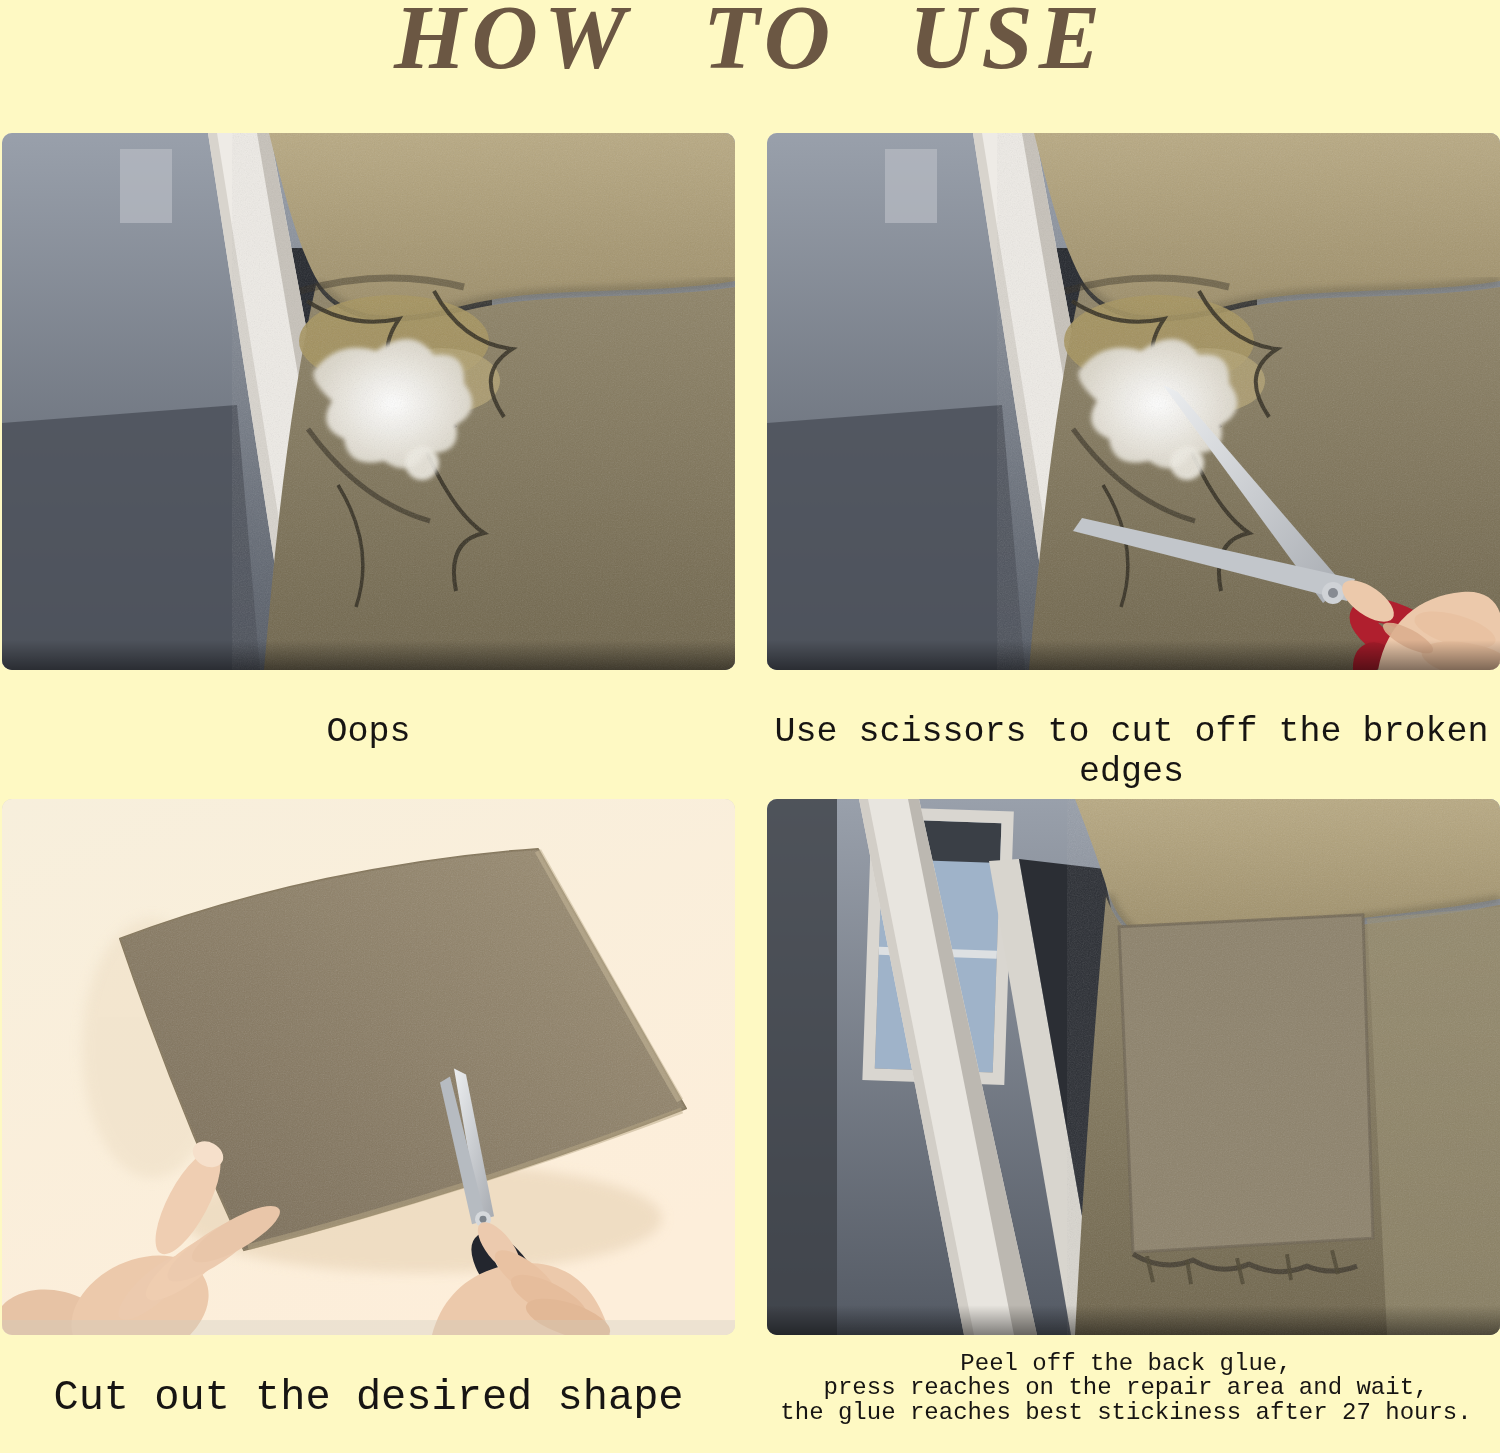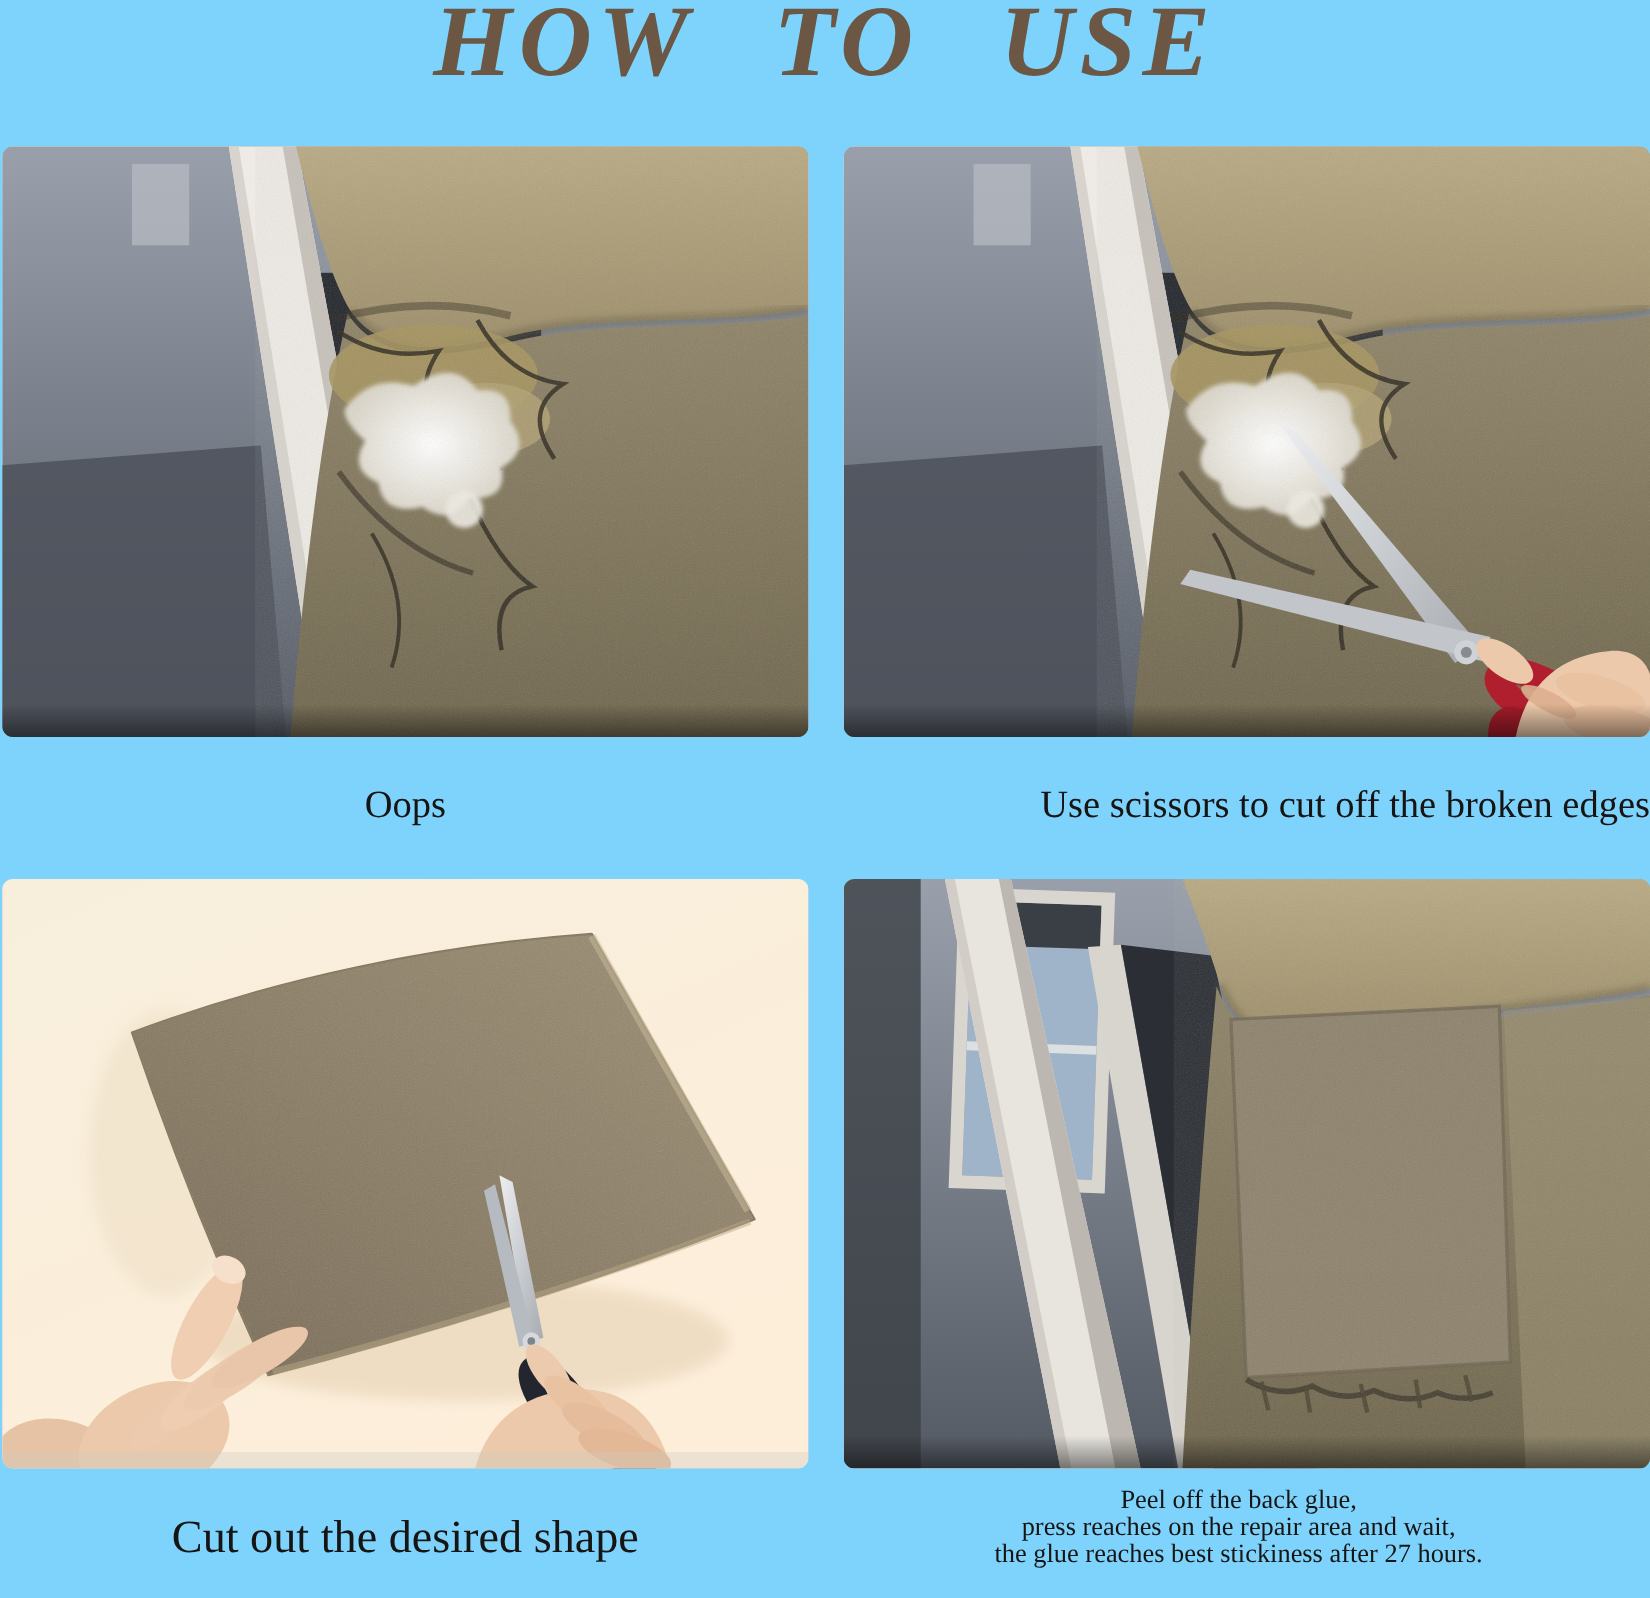--- a/index.html
+++ b/index.html
@@ -1,29 +1,29 @@
 <!DOCTYPE html>
 <html><head>
 <meta charset="utf-8">
 <style>
   html,body{margin:0;padding:0;background:#ffffff;}
-  .sheet{position:relative;width:1500px;height:1453px;background:#7dd3fc;overflow:hidden;
+  .sheet{position:relative;width:1500px;height:1453px;background:#fef9c3;overflow:hidden;
          font-family:"Liberation Serif",serif;}
   .title{position:absolute;top:-16px;left:0;width:100%;margin:0;text-align:center;
          font-size:92px;font-weight:bold;font-style:italic;letter-spacing:6px;word-spacing:44px;
          color:#6b5743;white-space:nowrap;}
   .photo{position:absolute;margin:0;border-radius:10px;overflow:hidden;background:#d8d4cc;}
   .photo svg{display:block;width:100%;height:100%;}
   .p1{left:2px;top:133px;width:733px;height:537px;}
   .p2{left:767px;top:133px;width:733px;height:537px;}
   .p3{left:2px;top:799px;width:733px;height:536px;}
   .p4{left:767px;top:799px;width:733px;height:536px;}
-  .cap{position:absolute;text-align:center;color:#171513;}
+  .cap{position:absolute;text-align:center;color:#171513;font-family:Liberation Mono, monospace;}
   .cap1{left:0;top:712px;width:737px;font-size:35px;}
-  .cap2{left:763px;top:712px;width:737px;font-size:35px;text-align:right;}
+  .cap2{left:763px;top:712px;width:737px;font-size:35px;}
   .cap3{left:0;top:1374px;width:737px;font-size:42px;}
   .cap4{left:752px;top:1352px;width:748px;font-size:24px;line-height:1.02;}
   .defs-svg{position:absolute;width:0;height:0;}
 </style>
 </head>
 <body>
 
 <div class="sheet">
 
   <svg class="defs-svg" aria-hidden="true">

